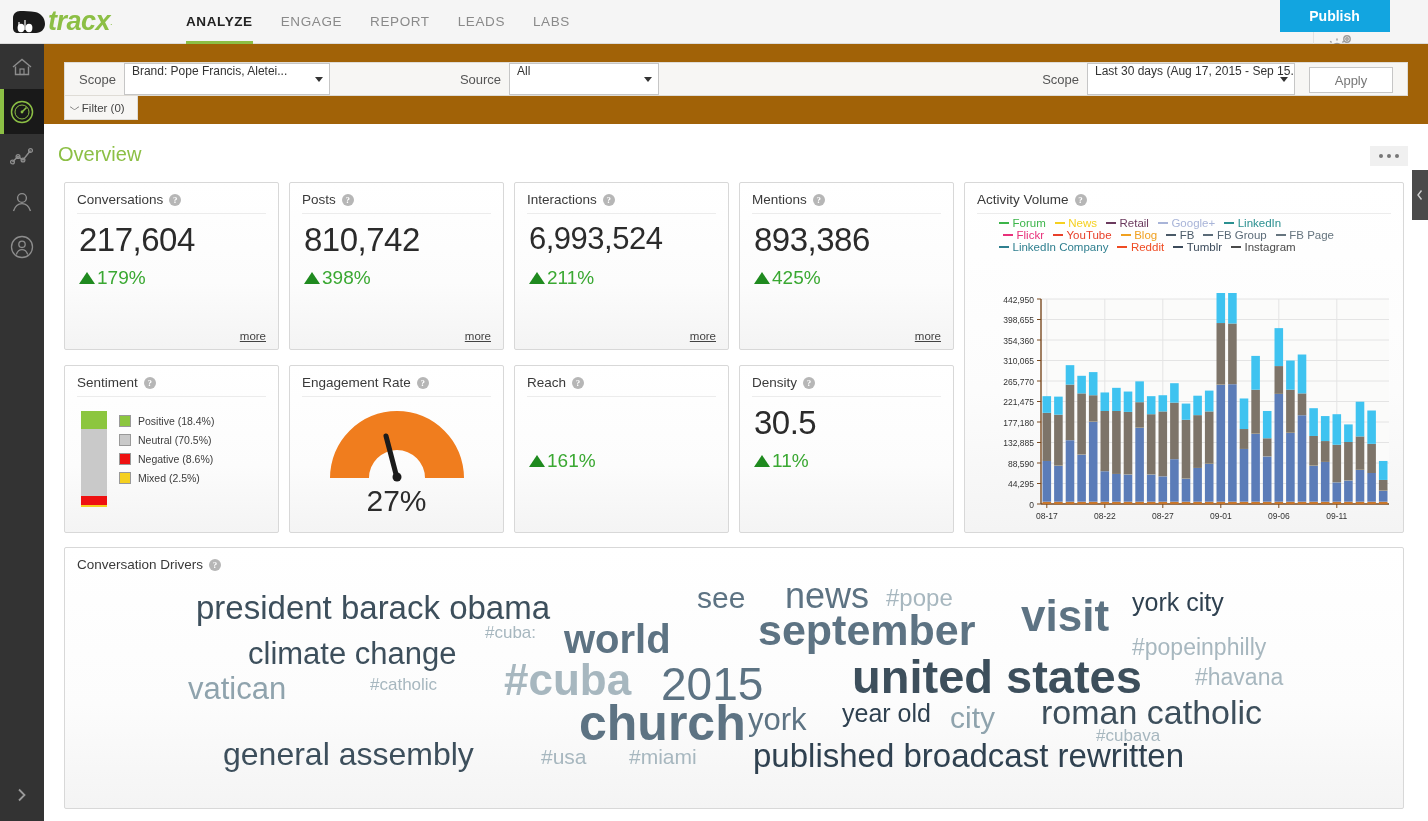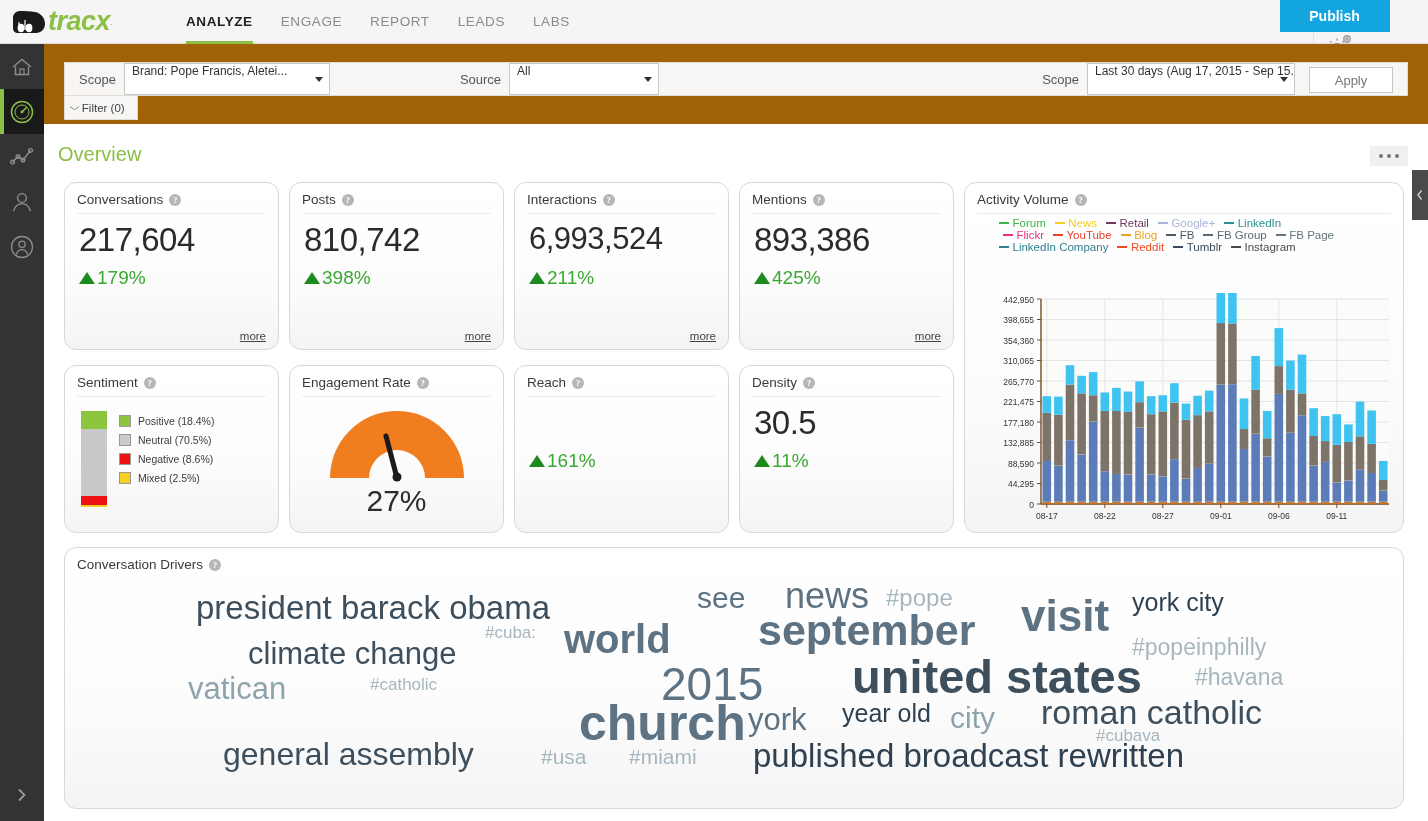--- a/index.html
+++ b/index.html
@@ -103,21 +103,21 @@
   }
   .dots-menu {
     position: absolute; left: 1370px; top: 146px; width: 38px; height: 20px;
     background: #f0f0f0; display:flex; align-items:center; justify-content:center; gap: 4px; cursor:pointer;
   }
   .dots-menu i { width:4px; height:4px; background:#777; border-radius:50%; display:block; }
 
   
   .card {
     position: absolute; background: linear-gradient(to bottom,#ffffff 0%,#fcfcfc 60%,#f4f4f4 100%);
-    border: 1px solid #d8d8d8; border-radius: 12px;
+    border: 1px solid #d8d8d8; border-radius: 2px;
   }
   .card-title {
     font-size: 13.5px; color: #3a3a3a; padding: 9px 0 6px 12px;
     display: flex; align-items: center;
   }
   .card-title .rule { position:absolute; left:12px; right:12px; top:30px; height:1px; background:#ececec; }
   .help-icon {
     width: 12px; height: 12px; border-radius: 50%; background: #b6b6b6; color:#fff;
     font-size: 9px; line-height: 12px; text-align:center; margin-left: 6px; font-weight: bold; cursor: pointer;
     font-family: "Liberation Serif", serif;
@@ -718,20 +718,21 @@
         <span class="cw" style="left: 821px; top: 10px; font-size: 24px; color: rgb(167, 183, 191); font-weight: normal;">#pope</span>
         <span class="cw" style="left: 1067px; top: 14px; font-size: 25px; color: rgb(47, 65, 80); font-weight: normal;">york city</span>
         <span class="cw" style="left: 956px; top: 18px; font-size: 44px; color: rgb(93, 115, 131); font-weight: bold;">visit</span>
         <span class="cw" style="left: 420px; top: 48px; font-size: 17px; color: rgb(167, 183, 191); font-weight: normal;">#cuba:</span>
         <span class="cw" style="left: 183px; top: 62px; font-size: 31px; color: rgb(61, 79, 92); font-weight: normal;">climate change</span>
         <span class="cw" style="left: 499px; top: 43px; font-size: 40px; color: rgb(93, 115, 131); font-weight: bold;">world</span>
         <span class="cw" style="left: 693px; top: 33px; font-size: 43px; color: rgb(93, 115, 131); font-weight: bold;">september</span>
         <span class="cw" style="left: 1067px; top: 60px; font-size: 23px; color: rgb(167, 183, 191); font-weight: normal;">#popeinphilly</span>
         <span class="cw" style="left: 123px; top: 97px; font-size: 31px; color: rgb(143, 163, 173); font-weight: normal;">vatican</span>
         <span class="cw" style="left: 305px; top: 100px; font-size: 17px; color: rgb(167, 183, 191); font-weight: normal;">#catholic</span>
+        <span class="cw" style="left: 439px; top: 82px; font-size: 44px; color: rgb(167, 183, 191); font-weight: bold;">#cuba</span>
         <span class="cw" style="left: 596px; top: 85px; font-size: 46px; color: rgb(93, 115, 131); font-weight: normal;">2015</span>
         <span class="cw" style="left: 787px; top: 77px; font-size: 47px; color: rgb(61, 79, 92); font-weight: bold;">united states</span>
         <span class="cw" style="left: 1130px; top: 90px; font-size: 23px; color: rgb(167, 183, 191); font-weight: normal;">#havana</span>
         <span class="cw" style="left: 514px; top: 122px; font-size: 50px; color: rgb(93, 115, 131); font-weight: bold;">church</span>
         <span class="cw" style="left: 683px; top: 128px; font-size: 31px; color: rgb(93, 115, 131); font-weight: normal;">york</span>
         <span class="cw" style="left: 777px; top: 125px; font-size: 25px; color: rgb(47, 65, 80); font-weight: normal;">year old</span>
         <span class="cw" style="left: 885px; top: 127px; font-size: 30px; color: rgb(143, 163, 173); font-weight: normal;">city</span>
         <span class="cw" style="left: 976px; top: 119px; font-size: 34px; color: rgb(61, 79, 92); font-weight: normal;">roman catholic</span>
         <span class="cw" style="left: 1031px; top: 151px; font-size: 17px; color: rgb(167, 183, 191); font-weight: normal;">#cubava</span>
         <span class="cw" style="left: 158px; top: 162px; font-size: 32px; color: rgb(61, 79, 92); font-weight: normal;">general assembly</span>

